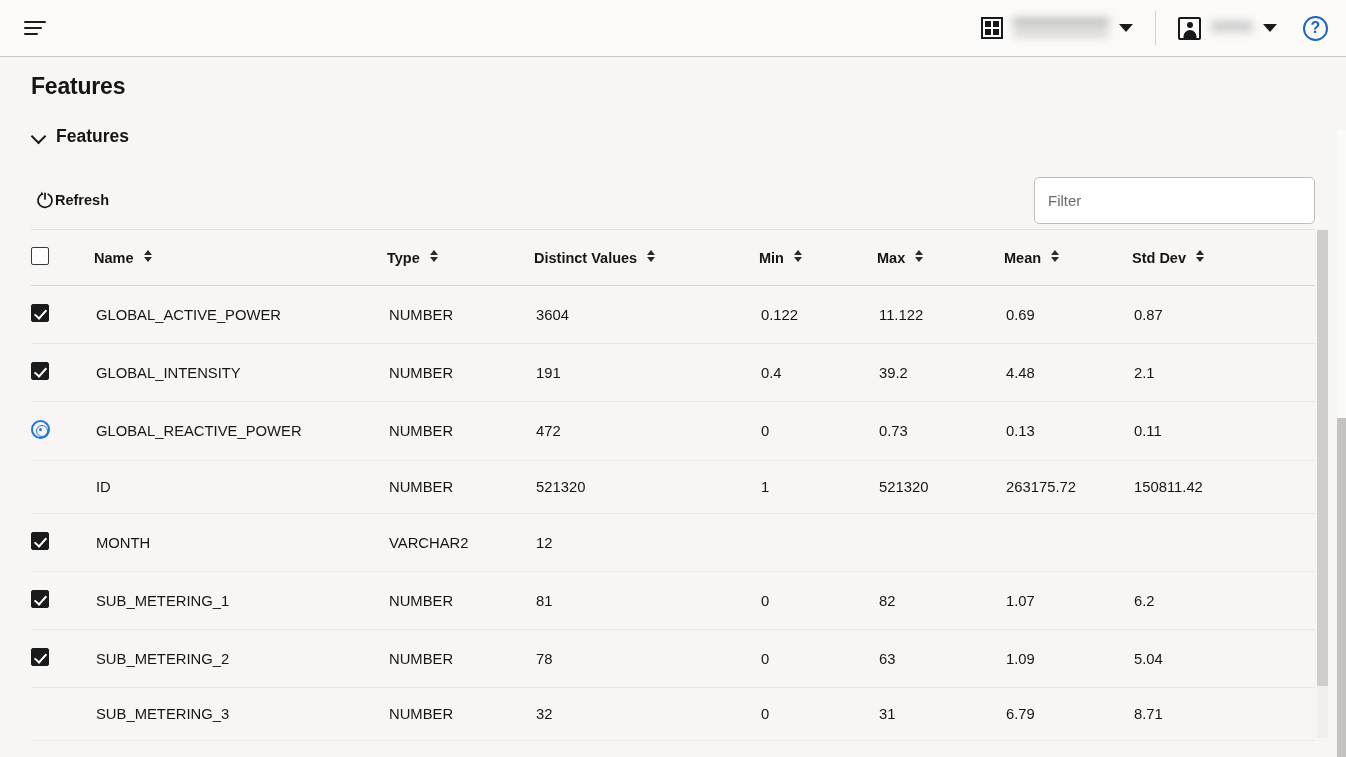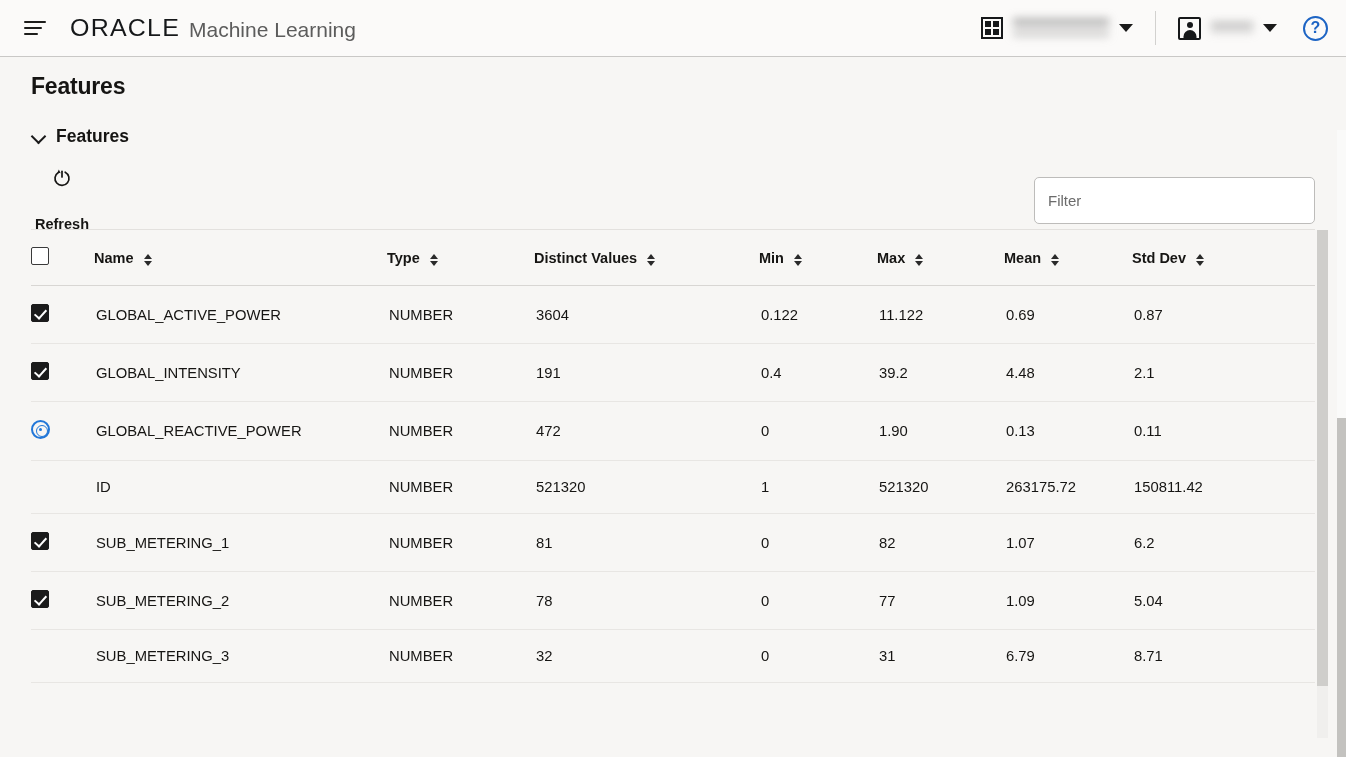--- a/index.html
+++ b/index.html
@@ -160,24 +160,23 @@
 
   .toolbar {
     margin: 24px 31px 0 31px;
     height: 59px;
     border-bottom: 1px solid #e3e1de;
     display: flex;
     align-items: center;
     justify-content: space-between;
   }
   .refresh-btn {
-    display: flex; align-items: center; gap: 28px;
+    display: flex; align-items: center; gap: 0;
     cursor: pointer;
     padding: 4px 4px;
-    flex-direction: column;
   }
   .refresh-icon {
     width: 20px; height: 20px;
     position: relative;
   }
   .refresh-icon svg { display: block; }
   .refresh-label { font-size: 14.5px; font-weight: 600; color: #161513; }
 
   .filter-input {
     width: 281px; height: 47px;
@@ -200,21 +199,21 @@
   table { border-collapse: collapse; width: 100%; table-layout: fixed; }
   thead th {
     text-align: left;
     font-size: 14.5px;
     font-weight: 700;
     padding: 17px 0 17px 0;
     border-bottom: 1px solid #d8d6d3;
     white-space: nowrap;
     color: #161513;
   }
-  .th-inner { display: flex; align-items: flex-end; gap: 10px; }
+  .th-inner { display: flex; align-items: flex-start; gap: 10px; }
   .sort-icon {
     display: inline-flex; flex-direction: column; align-items: center;
     line-height: 0; gap: 2px; cursor: pointer;
   }
   .sort-icon .up, .sort-icon .dn {
     width: 0; height: 0;
     border-left: 4.5px solid transparent;
     border-right: 4.5px solid transparent;
   }
   .sort-icon .up { border-bottom: 5px solid #2a2a2a; }
@@ -314,24 +313,20 @@
 </head>
 <body>
 
 <div class="appbar">
   <div class="hamburger">
     <i></i>
     <i></i>
     <i></i>
   </div>
 
-  <div class="brand">
-    <span class="brand-oracle">ORACLE</span>
-    <span class="brand-app">Machine Learning</span>
-  </div>
 
   <div class="appbar-right">
     <div class="ab-group">
       <div class="grid-icon">
         <span></span>
           <span></span>
           <span></span>
           <span></span>
       </div>
       <span class="blurred blur-proj"></span>
@@ -476,51 +471,61 @@
             <td class="cell-pad">39.2</td>
             <td class="cell-pad">4.48</td>
             <td class="cell-pad">2.1</td>
           </tr>
           <tr>
             <td><span class="target-icon"></span></td>
             <td class="cell-pad">GLOBAL_REACTIVE_POWER</td>
             <td class="cell-pad">NUMBER</td>
             <td class="cell-pad">472</td>
             <td class="cell-pad">0</td>
-            <td class="cell-pad">1.90</td>
+            <td class="cell-pad">0.73</td>
             <td class="cell-pad">0.13</td>
             <td class="cell-pad">0.11</td>
           </tr>
           <tr>
             <td></td>
             <td class="cell-pad">ID</td>
             <td class="cell-pad">NUMBER</td>
             <td class="cell-pad">521320</td>
             <td class="cell-pad">1</td>
             <td class="cell-pad">521320</td>
             <td class="cell-pad">263175.72</td>
             <td class="cell-pad">150811.42</td>
           </tr>
           <tr>
             <td><span class="chk checked"></span></td>
+            <td class="cell-pad">MONTH</td>
+            <td class="cell-pad">VARCHAR2</td>
+            <td class="cell-pad">12</td>
+            <td class="cell-pad"></td>
+            <td class="cell-pad"></td>
+            <td class="cell-pad"></td>
+            <td class="cell-pad"></td>
+          </tr>
+          <tr>
+            <td><span class="chk checked"></span></td>
             <td class="cell-pad">SUB_METERING_1</td>
             <td class="cell-pad">NUMBER</td>
             <td class="cell-pad">81</td>
             <td class="cell-pad">0</td>
             <td class="cell-pad">82</td>
             <td class="cell-pad">1.07</td>
             <td class="cell-pad">6.2</td>
           </tr>
           <tr>
             <td><span class="chk checked"></span></td>
             <td class="cell-pad">SUB_METERING_2</td>
             <td class="cell-pad">NUMBER</td>
             <td class="cell-pad">78</td>
             <td class="cell-pad">0</td>
-            <td class="cell-pad">77</td>
+            <td class="cell-pad">63</td>
             <td class="cell-pad">1.09</td>
             <td class="cell-pad">5.04</td>
           </tr>
           <tr>
             <td></td>
             <td class="cell-pad">SUB_METERING_3</td>
             <td class="cell-pad">NUMBER</td>
             <td class="cell-pad">32</td>
             <td class="cell-pad">0</td>
             <td class="cell-pad">31</td>

